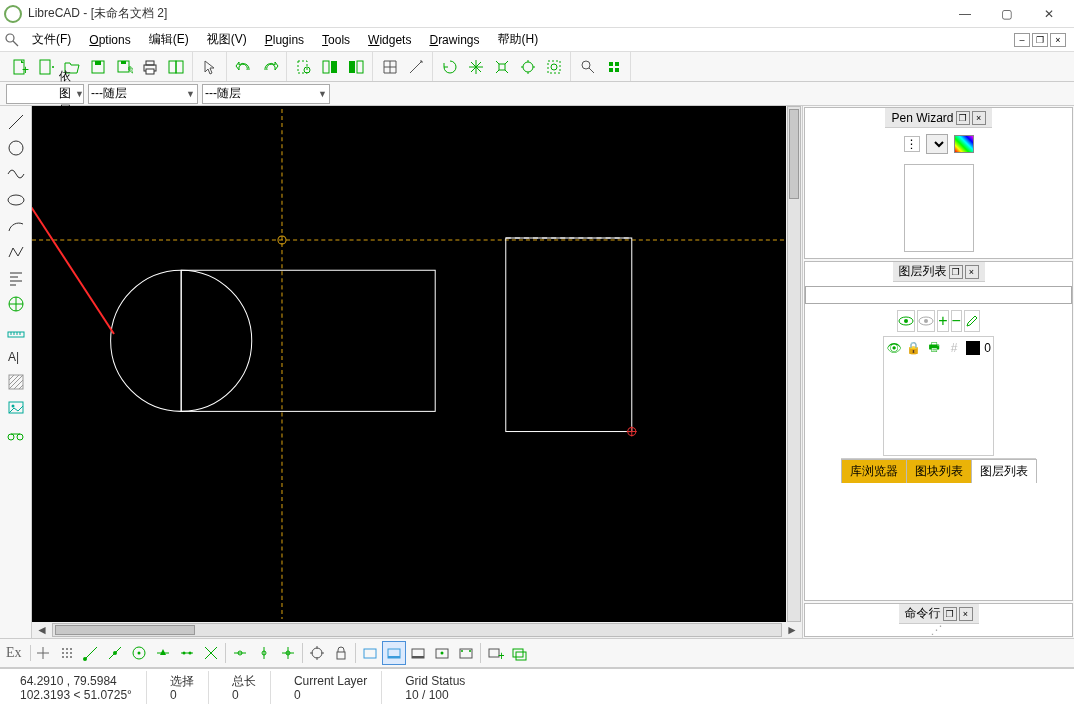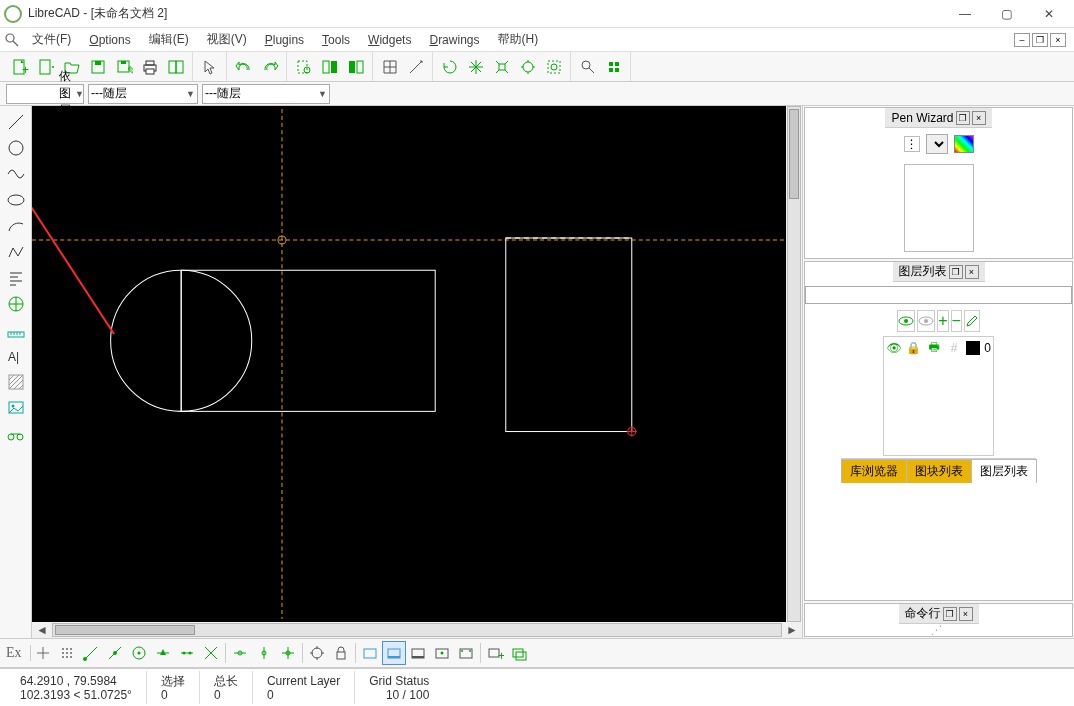--- a/index.html
+++ b/index.html
@@ -9,21 +9,21 @@
 .titlebar { display:flex; align-items:center; height:28px; background:#fff; border-bottom:1px solid #ddd; padding:0 4px; }
 .titlebar .logo { width:18px; height:18px; border:2px solid #71a95a; border-radius:50%; margin-right:6px; position:relative; }
 .titlebar .title-text { flex:0 0 auto; color:#333; }
 .titlebar .spacer { flex:1; }
 .titlebar .win-btn { width:42px; height:28px; display:flex; align-items:center; justify-content:center; color:#444; }
 .sym { font-family: "Segoe UI Symbol", sans-serif; }
 
 
 .menubar { display:flex; align-items:center; height:24px; background:#fff; padding:0 4px; gap:2px; border-bottom:1px solid #ddd; }
 .menubar .mag { width:16px; height:16px; margin-right:2px; color:#666; }
-.menubar .menu { padding:11px 8px; color:#404040; }
+.menubar .menu { padding:11px 8px; color:#000000; }
 .menubar .u { text-decoration:underline; }
 .menubar .spacer { flex:1; }
 .mdi-btns { display:flex; gap:2px; margin-right:4px; }
 .mdi-btn { width:16px; height:14px; border:1px solid #999; font-size:9px; display:flex; align-items:center; justify-content:center; }
 
 
 .toolbar-row { display:flex; align-items:center; height:30px; background:#f7f7f7; border-bottom:1px solid #ccc; padding:0 4px; gap:1px; }
 .tool-group { display:flex; align-items:center; gap:2px; padding:0 4px; border-right:1px solid #ddd; height:100%; }
 .tool-btn { width:24px; height:24px; display:flex; align-items:center; justify-content:center; background:transparent; border:1px solid transparent; color:#0a0; }
 .tool-btn svg { width:18px; height:18px; }
@@ -79,23 +79,23 @@
 .grip { height:12px; display:flex; align-items:center; justify-content:flex-end; padding-right:4px; color:#aaa; }
 
 
 .snap-bar { display:flex; align-items:center; height:30px; background:#f7f7f7; border-top:1px solid #ccc; border-bottom:1px solid #ccc; padding:0 6px; gap:0; }
 .snap-btn { width:24px; height:24px; display:flex; align-items:center; justify-content:center; border:1px solid transparent; }
 .snap-btn.active { border-color:#4a90d9; background:#dceafd; }
 .sep { width:1px; height:20px; background:#ccc; margin:0 2px; }
 .ex { font-family:serif; font-size:14px; color:#666; padding-right:8px; border-right:1px solid #ccc; }
 
 
-.status-bar { display:flex; height:38px; background:#fff; border-top:1px solid #ccc; padding:2px 6px; }
+.status-bar { display:flex; height:38px; background:#fff; border-top:1px solid #ccc; padding:2px 6px;gap:9px; }
 .status-cell { padding:0 14px; border-right:1px solid #ddd; display:flex; flex-direction:column; justify-content:center; line-height:14px; font-size:12px; color:#333; }
-.status-cell.nobr { border-right:none;text-align:right; }
+.status-cell.nobr { border-right:none; }
 .cancel-ic { width:16px; height:16px; border:1.5px solid #c33; border-radius:50%; display:inline-block; vertical-align:middle; position:relative; margin-right:4px; }
 .cancel-ic:after { content:''; position:absolute; left:1px; right:1px; top:50%; height:1.5px; background:#c33; transform:rotate(45deg); }
 
 
 .anno-arrow { position:absolute; z-index:50; pointer-events:none; }
 </style>
 </head>
 <body>
 
 <div class="titlebar">

